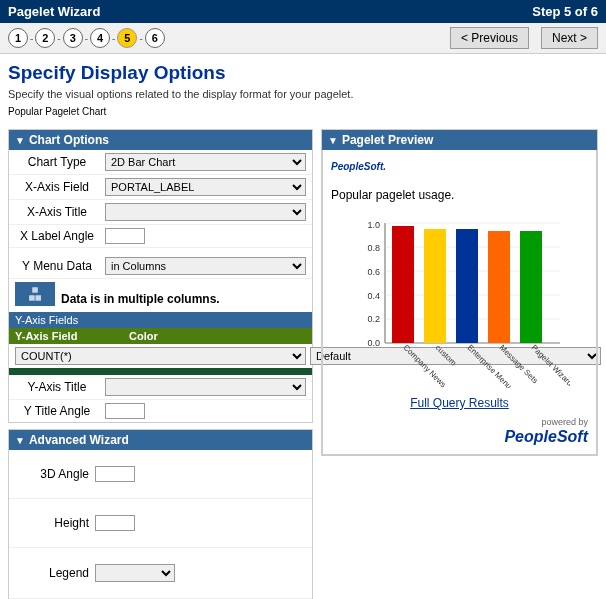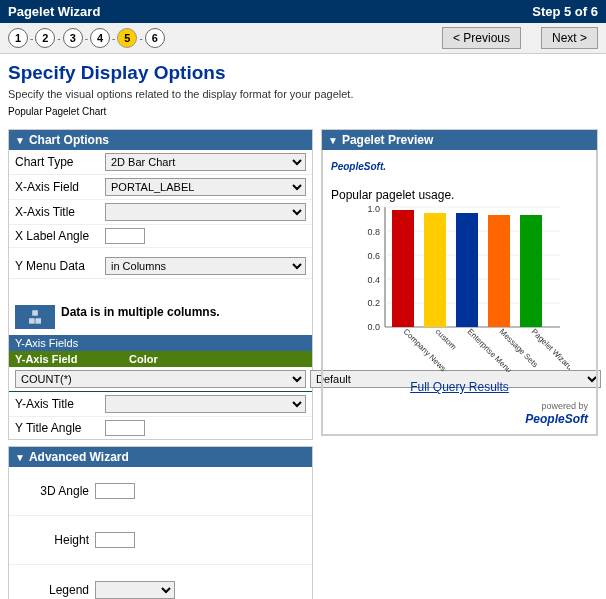--- a/index.html
+++ b/index.html
@@ -9,72 +9,72 @@
     .header { display: flex; justify-content: space-between; align-items: center; background: #003366; color: #fff; padding: 4px 8px; }
     .header-title { font-size: 13px; font-weight: bold; }
     .header-step { font-size: 13px; font-weight: bold; }
     
     
     .nav-bar { display: flex; justify-content: space-between; align-items: center; padding: 4px 8px; background: #f0f0f0; border-bottom: 1px solid #ccc; }
     .step-indicators { display: flex; gap: 2px; align-items: center; }
     .step-circle { width: 20px; height: 20px; border-radius: 50%; border: 1px solid #666; display: flex; align-items: center; justify-content: center; font-size: 11px; font-weight: bold; background: #fff; cursor: pointer; }
     .step-circle.active { background: #ffcc00; border-color: #999; }
     .step-separator { font-size: 10px; color: #666; }
-    .nav-buttons { display: flex; gap: 20px; }
+    .nav-buttons { display: flex; gap: 12px; }
     .nav-btn { padding: 3px 10px; font-size: 12px; background: #e0e0e0; border: 1px solid #999; cursor: pointer; font-weight: normal; }
     
     
     .page-title { color: #003399; font-size: 19px; font-weight: bold; padding: 8px 8px 2px 8px; }
     .page-desc { padding: 2px 8px 4px 8px; font-size: 11px; color: #333; }
     .section-label { padding: 2px 8px 12px 8px; font-size: 10px; }
     
     
     .main-content { display: flex; gap: 0; padding: 0 8px 8px 8px; }
     
     
     .left-panel { width: 305px; flex-shrink: 0; }
     
     
     .section-header { background: #336699; color: #fff; font-size: 12px; font-weight: bold; padding: 3px 6px; display: flex; align-items: center; gap: 4px; }
     .section-header .triangle { font-size: 10px; }
     .form-row { display: flex; align-items: center; padding: 3px 6px; border-bottom: 1px solid #eee; }
     .form-row:last-child { border-bottom: none; }
-    .form-label { width: 90px; font-size: 12px; color: #000; flex-shrink: 0; text-align: left; padding-right: 6px; }
+    .form-label { width: 90px; font-size: 12px; color: #000; flex-shrink: 0; text-align: center; padding-right: 6px; }
     .form-control { flex: 1; }
     select.form-select { width: 100%; font-size: 11px; padding: 1px; border: 1px solid #999; }
     input.form-input-sm { width: 40px; font-size: 11px; padding: 1px 2px; border: 1px solid #999; }
-    .y-axis-info { display: flex; align-items: flex-start; gap: 6px; padding: 3px 6px; margin-top: 23px; }
+    .y-axis-info { display: flex; align-items: flex-end; gap: 6px; padding: 3px 6px; }
     .y-axis-info-icon { width: 40px; height: 24px; background: #336699; display: flex; align-items: center; justify-content: center; color: #fff; font-size: 8px; flex-shrink: 0; }
     .y-axis-info-text { font-weight: bold; font-size: 12px; }
     
     
     .y-axis-fields-header { background: #336699; color: #fff; font-size: 11px; padding: 2px 6px; }
     .y-axis-col-header { display: flex; background: #4d7c0f; color: #fff; font-size: 11px; padding: 2px 6px; gap: 4px; align-items: center; }
     .y-axis-col-field { width: 110px; flex-shrink: 0; font-weight: bold; }
     .y-axis-col-color { width: 80px; flex-shrink: 0; font-weight: bold; }
-    .y-axis-field-row { display: flex; align-items: center; padding: 3px 6px; gap: 4px; border-bottom: 1px solid #14532d; }
+    .y-axis-field-row { display: flex; align-items: center; padding: 3px 6px; gap: 4px; border-bottom: 7px solid #14532d; }
     .y-axis-field-select { width: 110px; flex-shrink: 0; }
     .y-axis-color-select { width: 76px; flex-shrink: 0; }
     .y-axis-actions { display: flex; gap: 2px; }
     .icon-btn-link { color: #336699; cursor: pointer; font-size: 14px; }
     .adv-form-row { display: flex; align-items: center; padding: 16px 6px; border-bottom: 1px solid #eee; }
     .adv-form-row:last-child { border-bottom: none; }
     .adv-label { width: 80px; text-align: right; padding-right: 6px; font-size: 12px; flex-shrink: 0; }
     
     
     .right-panel { flex: 1; margin-left: 8px; }
     .preview-container { border: 1px solid #ccc; border-top: none; padding: 8px; }
     .peoplesoft-logo { font-size: 22px; color: #003399; font-weight: bold; font-style: italic; margin-bottom: 4px; }
     .peoplesoft-logo span { font-size: 10px; vertical-align: super; }
-    .preview-subtitle { font-size: 12px; margin-bottom: 0; }
+    .preview-subtitle { font-size: 12px; margin-bottom: 16px; }
     
     
     .preview-footer { text-align: center; margin-top: 8px; }
     .full-query-link { color: #003399; font-size: 12px; text-decoration: underline; cursor: pointer; }
-    .ps-small { font-size: 12px; font-style: italic; font-weight: bold; color: #003399; margin-top: 36px; }
+    .ps-small { font-size: 16px; font-style: italic; font-weight: bold; color: #003399; margin-top: 36px; }
     
     
     .spacer-row { height: 6px; }
     
     .outer-border { border: 1px solid #ccc; }
   </style>
 </head>
 <body>
 
 <div class="header">

